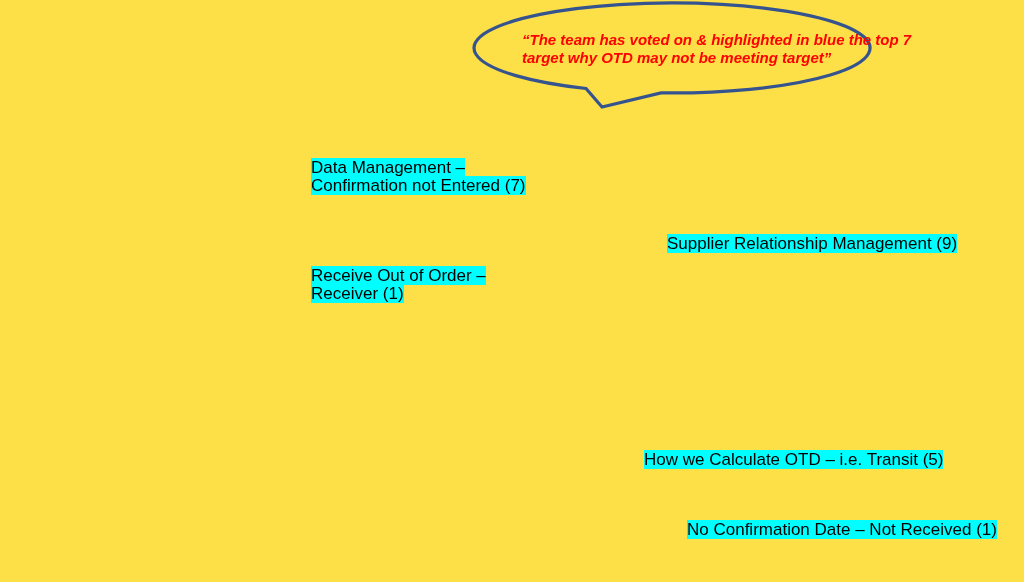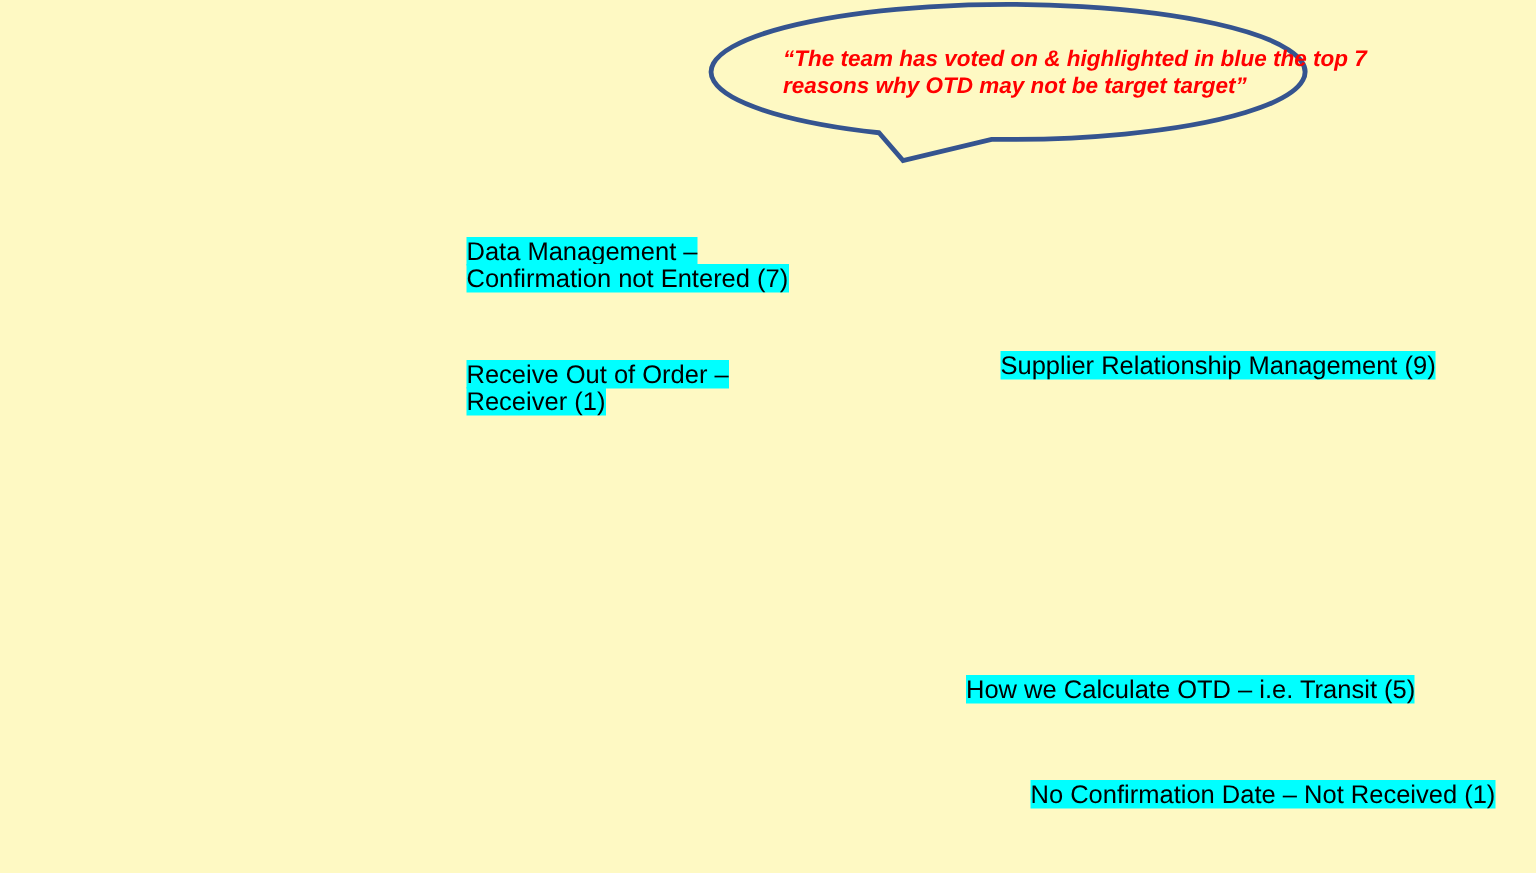--- a/index.html
+++ b/index.html
@@ -4,21 +4,21 @@
 <style>
   html, body {
     margin: 0;
     padding: 0;
     background: #000000;
   }
   #stage {
     position: relative;
     width: 1024px;
     height: 582px;
-    background: #fef9c3;
+    background: #fde047;
     overflow: hidden;
     font-family: "Liberation Sans", sans-serif;
   }
   #bubble-svg {
     position: absolute;
     left: 0;
     top: 0;
     pointer-events: none;
   }
   .callout-text {
@@ -47,29 +47,29 @@
 <body>
 
 <div id="stage">
 
   <svg id="bubble-svg" width="1024" height="582" viewBox="0 0 1024 582">
     <path d="M 602 107 L 586 88.5 A 198 45 0 1 1 661 92.9 Z" fill="none" stroke="#35548F" stroke-width="3.2" stroke-linejoin="miter"></path>
   </svg>
 
   <div class="callout-text">
     <span>“The team has voted on &amp; highlighted in blue the top 7</span><br>
-    <span>reasons why OTD may not be target target”</span>
+    <span>target why OTD may not be meeting target”</span>
   </div>
 
   <div class="cause-label" style="left:311px; top:159px; width:240px;">
     <span>Data Management – Confirmation not Entered (7)</span>
   </div>
 
 
-  <div class="cause-label" style="left:311px; top:241px; width:228px;">
+  <div class="cause-label" style="left:311px; top:267px; width:228px;">
     <span>Receive Out of Order – Receiver (1)</span>
   </div>
 
   <div class="cause-label" style="left:667px; top:235px;text-align:right;">
     <span>Supplier Relationship Management (9)</span>
   </div>
 
   <div class="cause-label" style="left:644px; top:451px;">
     <span>How we Calculate OTD – i.e. Transit (5)</span>
   </div>

